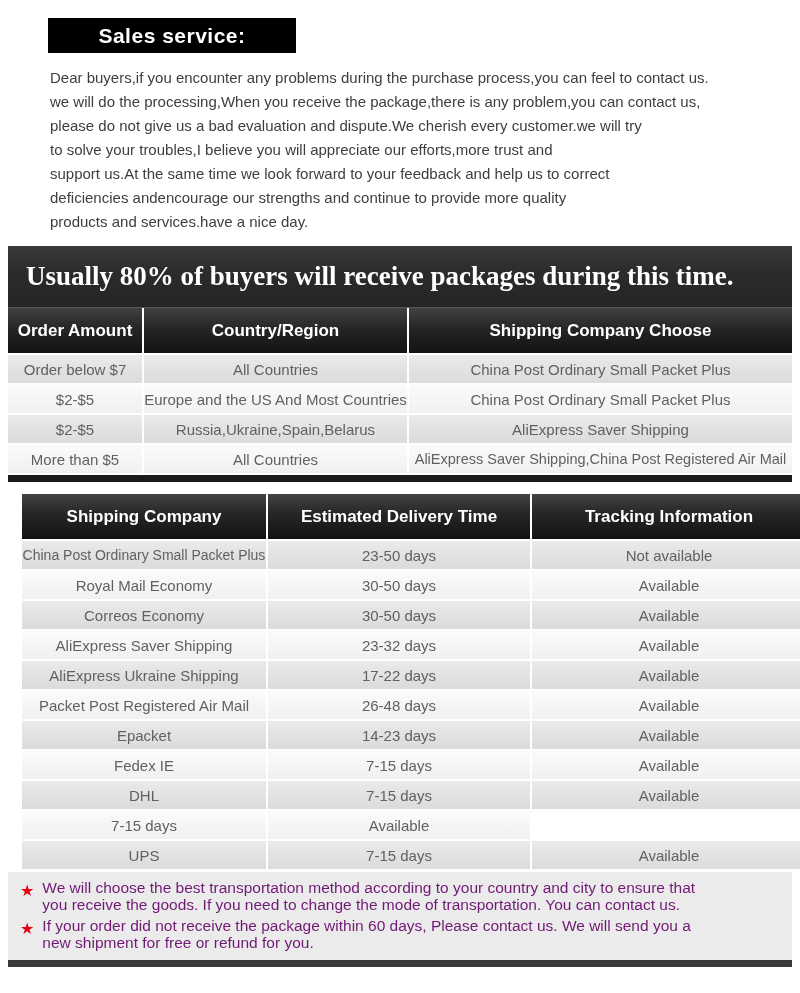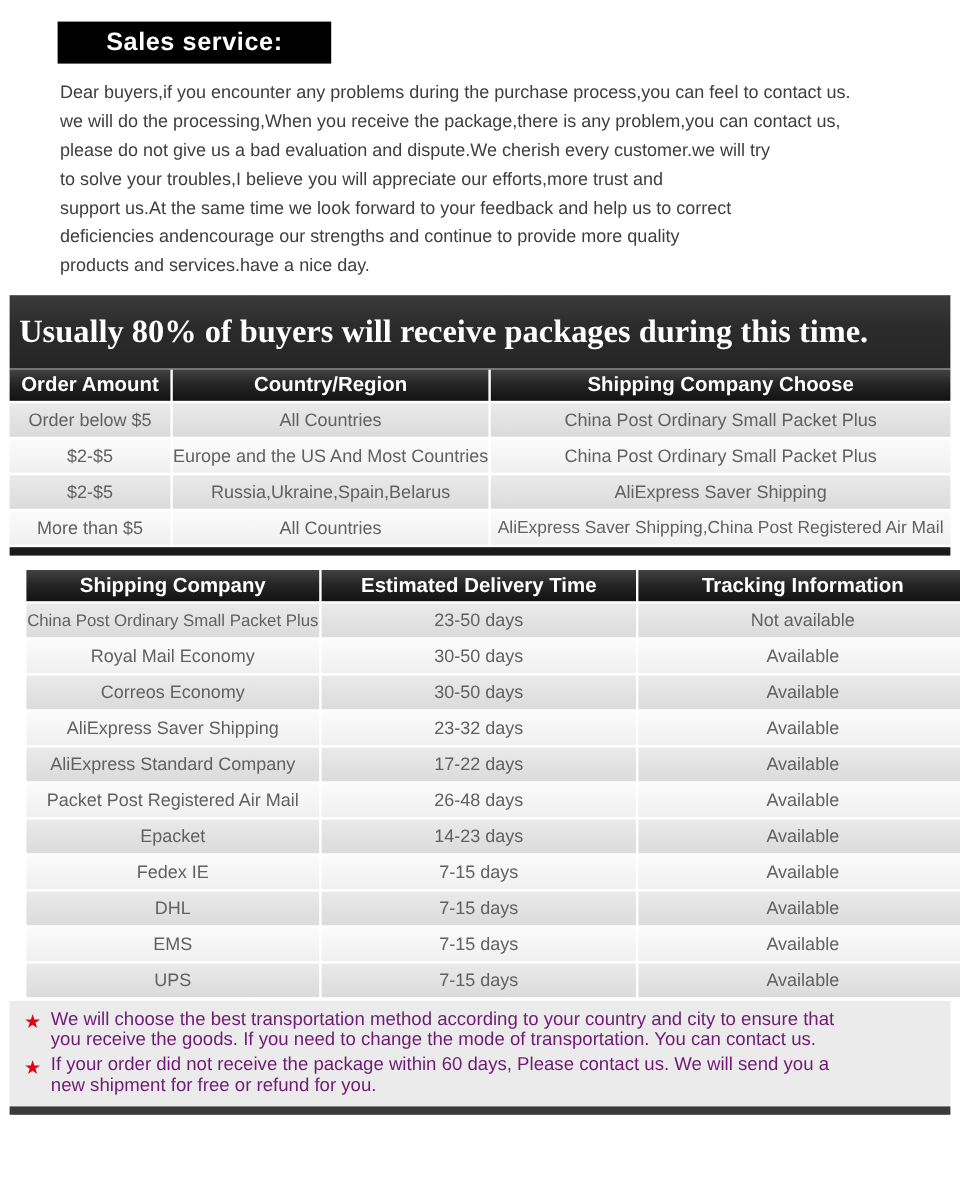--- a/index.html
+++ b/index.html
@@ -7,21 +7,21 @@
   body { font-family: "Liberation Sans", sans-serif; }
   .page {
     position: relative;
     width: 800px;
     height: 993px;
     background: #fff;
     overflow: hidden;
   }
   .sales-badge {
     margin: 18px 0 0 48px;
-    width: 228px;
+    width: 248px;
     height: 35px;
     background: #000;
     color: #fff;
     font-weight: bold;
     font-size: 21px;
     display: flex;
     align-items: center;
     justify-content: center;
     letter-spacing: 0.5px;
   }
@@ -36,30 +36,30 @@
   .banner {
     height: 62px;
     background: linear-gradient(180deg, #3a3a3a 0%, #2b2b2b 45%, #252525 100%);
     border-bottom: 1px solid #575757;
     color: #fff;
     font-family: "Liberation Serif", serif;
     font-weight: bold;
     font-size: 27px;
     display: flex;
     align-items: center;
-    padding-left: 8px;
+    padding-left: 18px;
     white-space: nowrap;
     overflow: hidden;
   }
   .grid { display: grid; column-gap: 2px; }
   .t1 { grid-template-columns: 134px 263px 383px; }
   .t2 { grid-template-columns: 244px 262px 274px; padding-left: 14px; }
   .thead { margin-bottom: 2px; }
   .th {
-    height: 26px;
+    height: 45px;
     background: linear-gradient(180deg, #424242 0%, #262626 45%, #121212 100%);
     color: #fff;
     font-weight: bold;
     font-size: 17px;
     display: flex;
     align-items: center;
     justify-content: center;
     white-space: nowrap;
     overflow: hidden;
   }
@@ -117,21 +117,21 @@
 
     <div class="grid t1 thead">
       <div class="th fit">Order Amount</div>
       <div class="th fit">Country/Region</div>
       <div class="th fit">Shipping Company Choose</div>
     </div>
 
     <div>
 
         <div class="grid t1 row zebra-a">
-          <div class="td fit">Order below $5</div>
+          <div class="td fit">Order below $7</div>
           <div class="td fit">All Countries</div>
           <div class="td fit">China Post Ordinary Small Packet Plus</div>
         </div>
 
         <div class="grid t1 row zebra-b">
           <div class="td fit">$2-$5</div>
           <div class="td fit">Europe and the US And Most Countries</div>
           <div class="td fit">China Post Ordinary Small Packet Plus</div>
         </div>
 
@@ -178,21 +178,21 @@
           <div class="td fit">Available</div>
         </div>
 
         <div class="grid t2 row zebra-b">
           <div class="td fit">AliExpress Saver Shipping</div>
           <div class="td fit">23-32 days</div>
           <div class="td fit">Available</div>
         </div>
 
         <div class="grid t2 row zebra-a">
-          <div class="td fit">AliExpress Standard Company</div>
+          <div class="td fit">AliExpress Ukraine Shipping</div>
           <div class="td fit">17-22 days</div>
           <div class="td fit">Available</div>
         </div>
 
         <div class="grid t2 row zebra-b">
           <div class="td fit">Packet Post Registered Air Mail</div>
           <div class="td fit">26-48 days</div>
           <div class="td fit">Available</div>
         </div>
 
@@ -208,21 +208,20 @@
           <div class="td fit">Available</div>
         </div>
 
         <div class="grid t2 row zebra-a">
           <div class="td fit">DHL</div>
           <div class="td fit">7-15 days</div>
           <div class="td fit">Available</div>
         </div>
 
         <div class="grid t2 row zebra-b">
-          <div class="td fit">EMS</div>
           <div class="td fit">7-15 days</div>
           <div class="td fit">Available</div>
         </div>
 
         <div class="grid t2 row zebra-a">
           <div class="td fit">UPS</div>
           <div class="td fit">7-15 days</div>
           <div class="td fit">Available</div>
         </div>
       </div>

